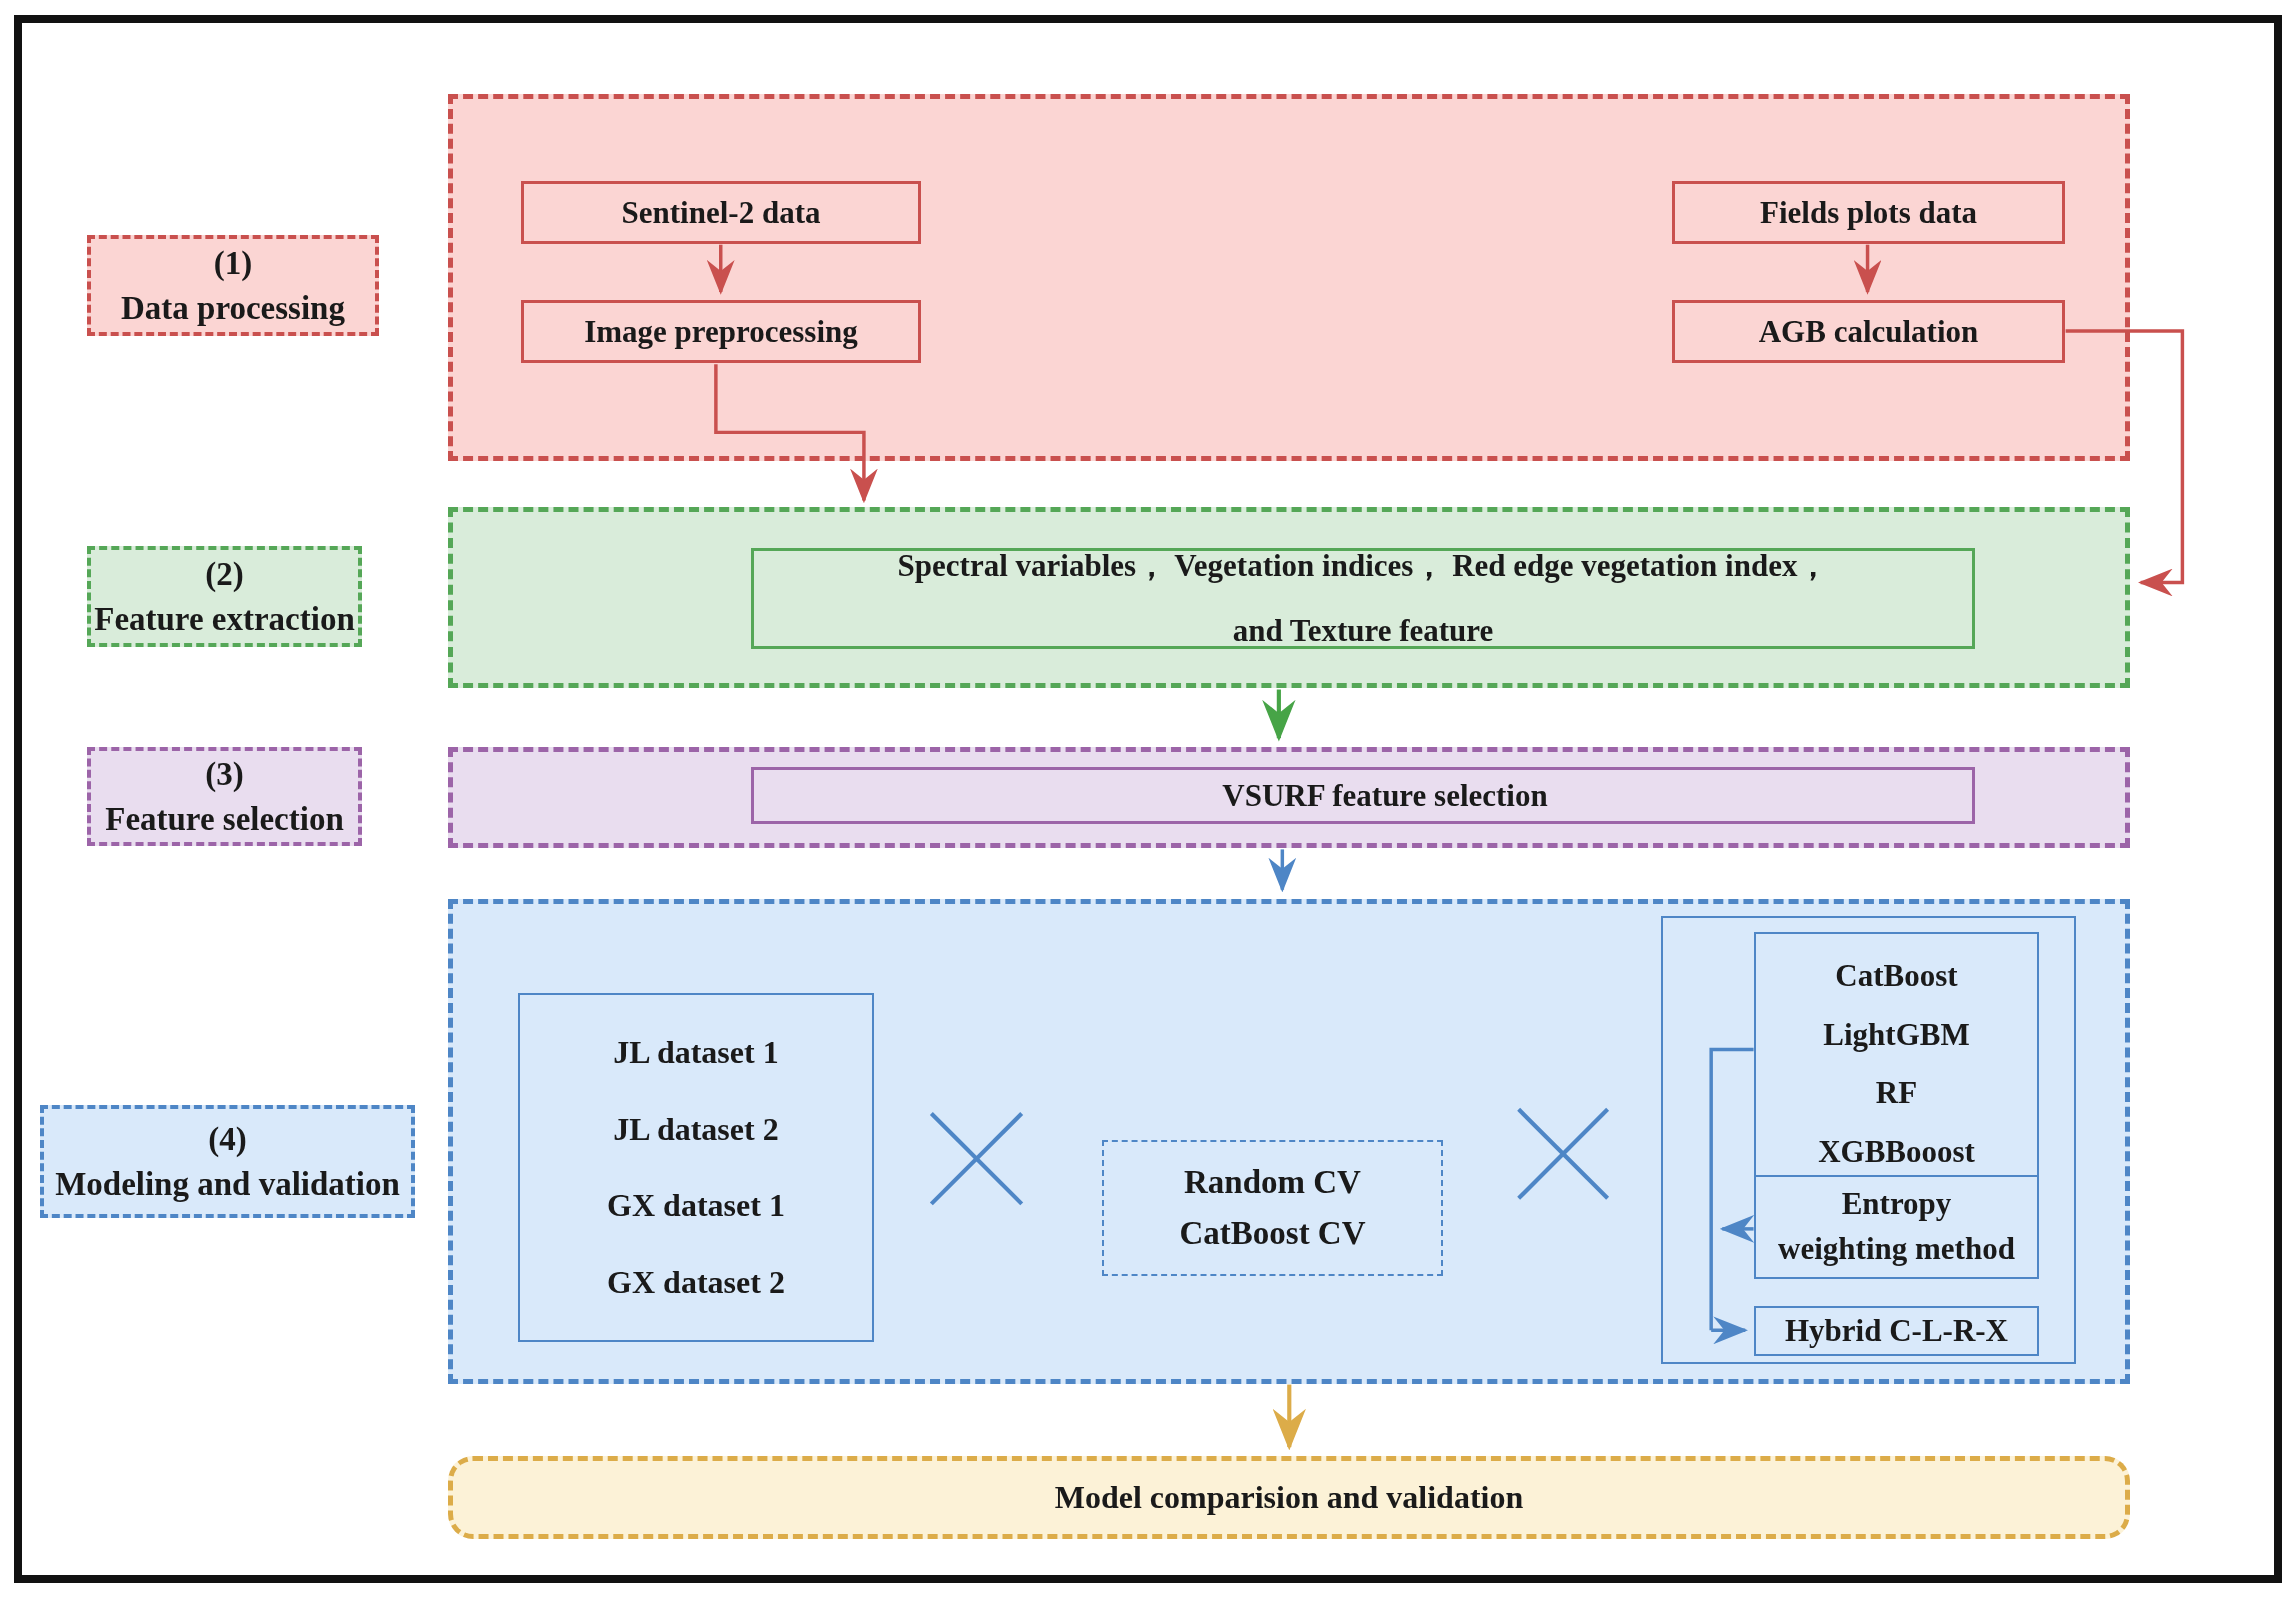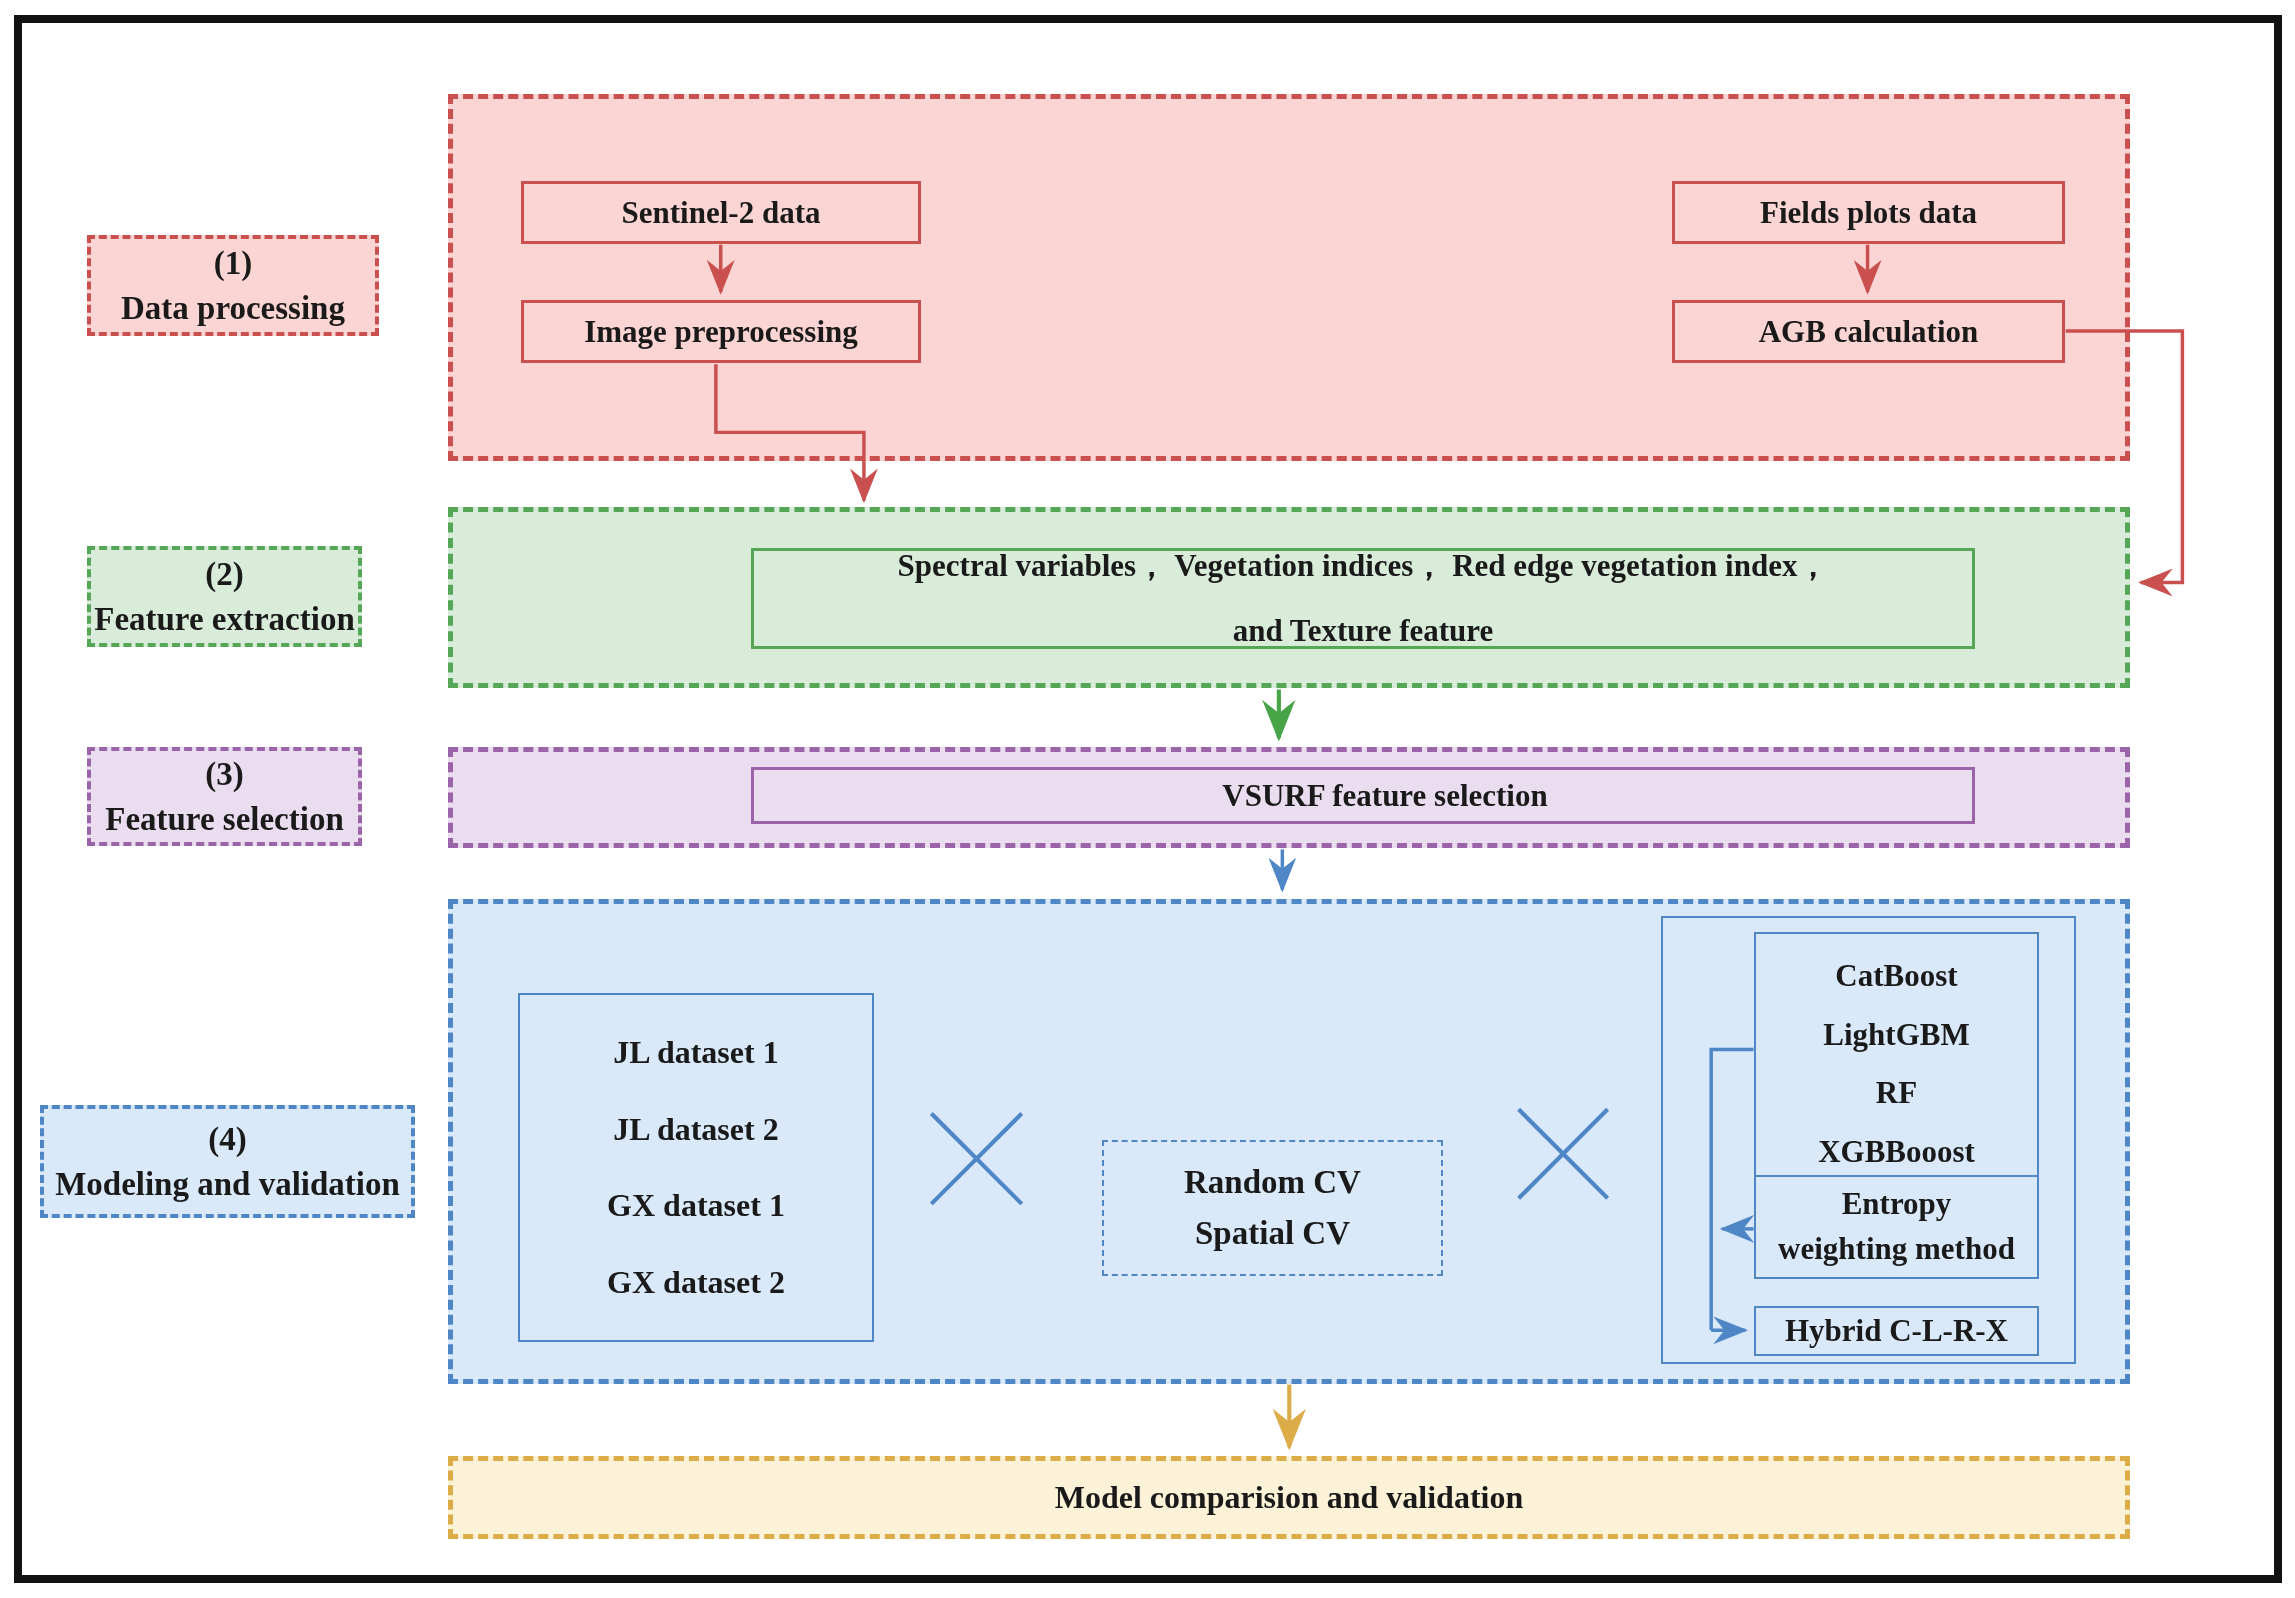--- a/index.html
+++ b/index.html
@@ -15,21 +15,21 @@
   #canvas{position:relative; width:2295px; height:1598px; background:#ffffff; overflow:hidden;}
   .abs{position:absolute;}
   .frame{left:14px; top:15.3px; width:2268px; height:1568px; border:8.3px solid #111111;}
 
   
   .region{border-style:dashed; border-width:5.6px;}
   .region.red{left:448px; top:94px; width:1682px; height:367px; border-color:var(--red); background:var(--red-fill);}
   .region.green{left:448px; top:507px; width:1682px; height:181px; border-color:var(--green); background:var(--green-fill);}
   .region.purple{left:448px; top:747px; width:1682px; height:101px; border-color:var(--purple); background:var(--purple-fill);}
   .region.blue{left:448px; top:899px; width:1682px; height:485px; border-color:var(--blue); background:var(--blue-fill);}
-  .region.gold{left:448px; top:1456px; width:1682px; height:83px; border-color:var(--gold); background:var(--gold-fill); display:flex; align-items:center; justify-content:center;}
+  .region.gold{left:448px; top:1456px; width:1682px; height:83px; border-color:var(--gold); background:var(--gold-fill); display:flex; align-items:center; justify-content:center;border-radius:25px;}
 
   
   .stage-label{border-style:dashed; border-width:4.2px; display:flex; flex-direction:column; align-items:center; justify-content:center; font-weight:bold; font-size:33px; line-height:1.35; text-align:center;}
   .stage-label.s1{left:87px; top:235px; width:292px; height:101px; border-color:var(--red); background:var(--red-fill);}
   .stage-label.s2{left:87px; top:546px; width:275px; height:101px; border-color:var(--green); background:var(--green-fill);}
   .stage-label.s3{left:87px; top:747px; width:275px; height:99px; border-color:var(--purple); background:var(--purple-fill);}
   .stage-label.s4{left:40px; top:1105px; width:375px; height:113px; border-color:var(--blue); background:var(--blue-fill);}
 
   
   .node{display:flex; align-items:center; justify-content:center; text-align:center; font-weight:bold; font-size:31px;}
@@ -110,21 +110,21 @@
 
   <div class="abs node blue b-datasets">
     <span>JL dataset 1</span>
     <span>JL dataset 2</span>
     <span>GX dataset 1</span>
     <span>GX dataset 2</span>
   </div>
 
   <div class="abs b-cv">
     <span>Random CV</span>
-    <span>Spatial CV</span>
+    <span>CatBoost CV</span>
   </div>
 
   <div class="abs panel-models"></div>
 
   <div class="abs node blue b-models">
     <span>CatBoost</span>
     <span>LightGBM</span>
     <span>RF</span>
     <span>XGBBooost</span>
   </div>

